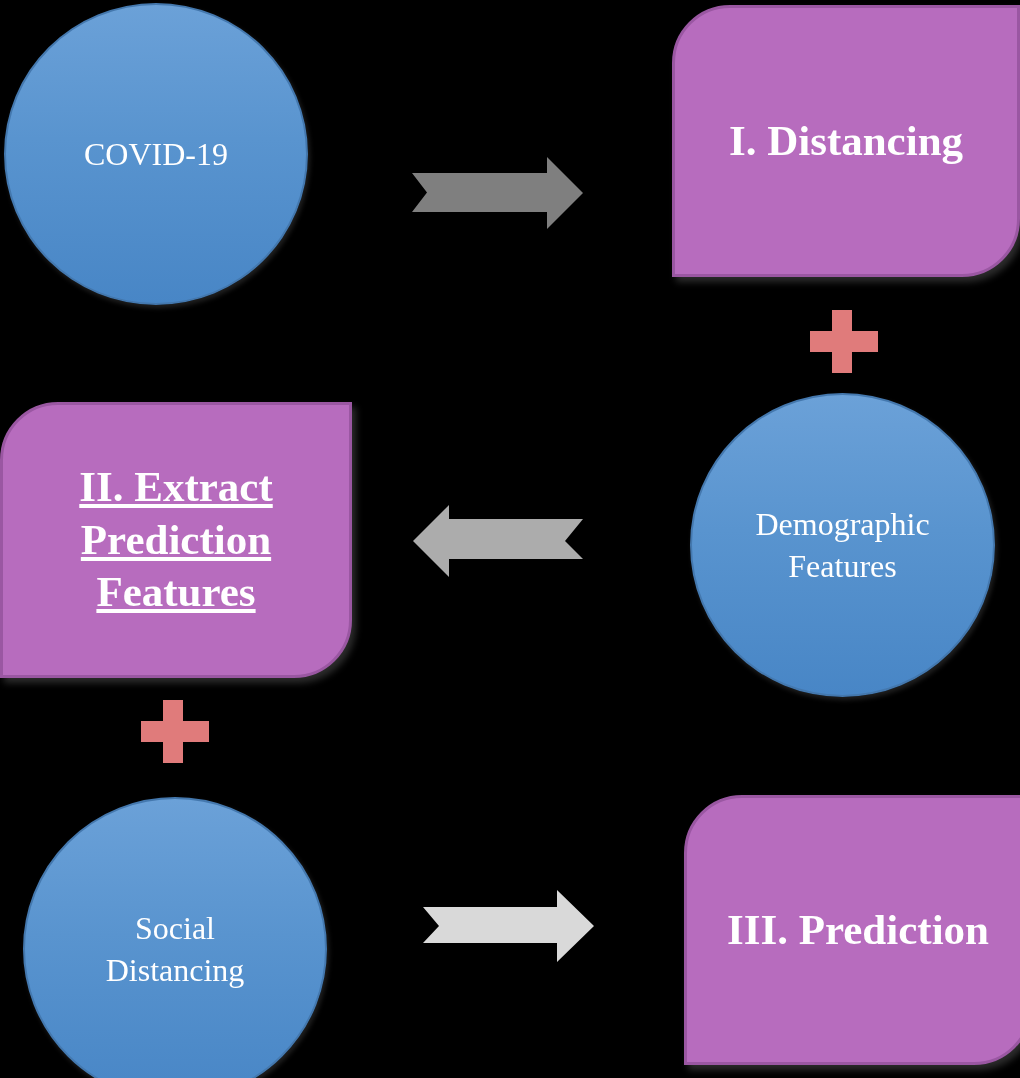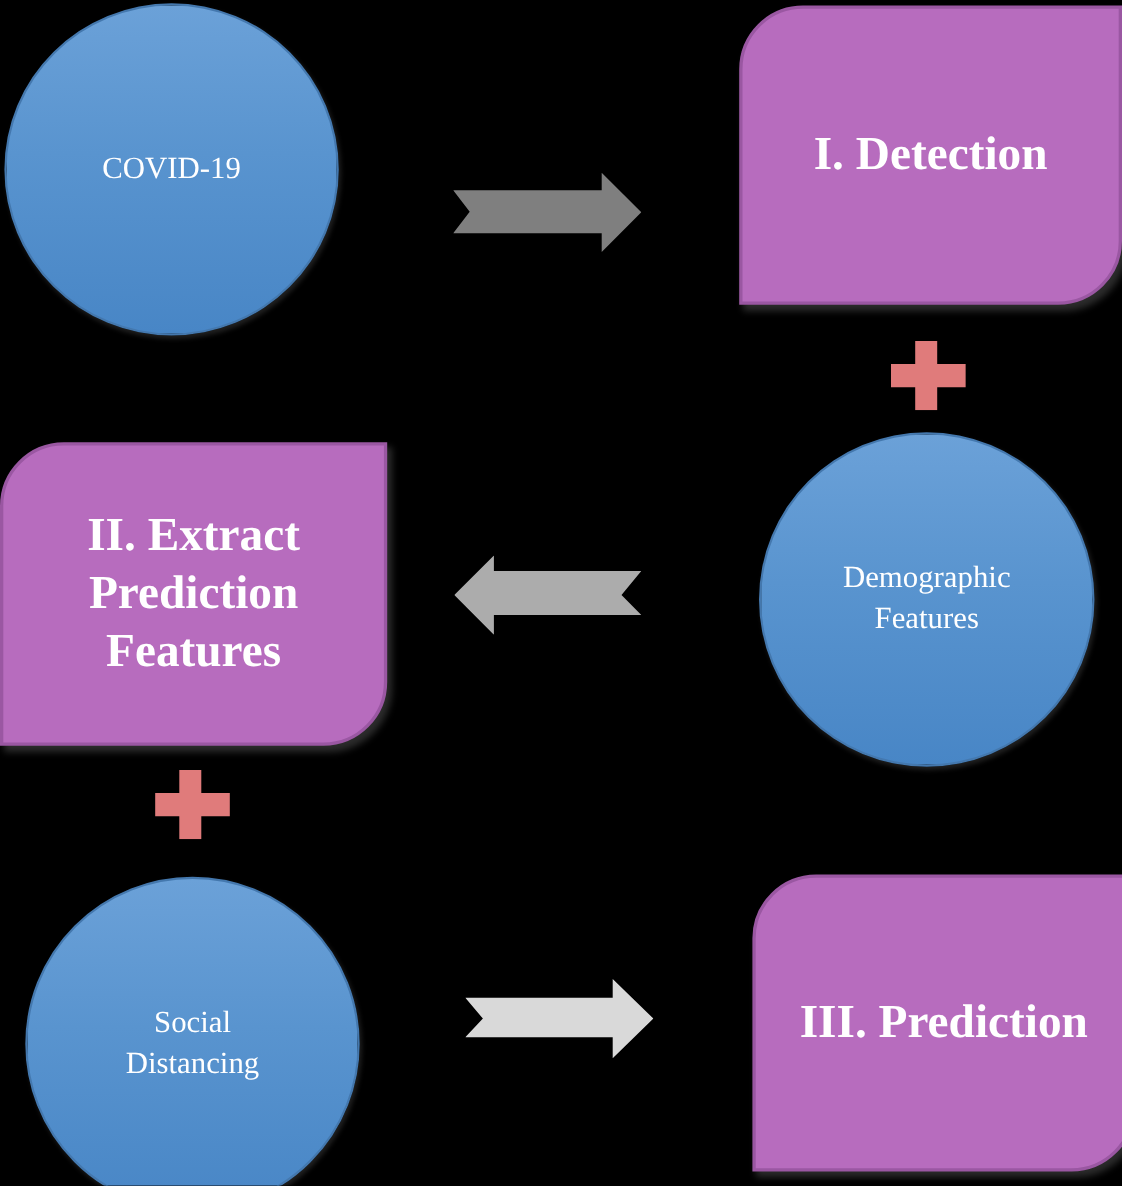--- a/index.html
+++ b/index.html
@@ -20,21 +20,21 @@
   
   .circle-node {
     border-radius: 50%;
     background: linear-gradient(to bottom, #6BA1D8 0%, #5994CF 45%, #4886C6 100%);
     border: 2px solid #4478AE;
     display: flex;
     align-items: center;
     justify-content: center;
     text-align: center;
     color: #FFFFFF;
-    font-size: 28px;
+    font-size: 32px;
     line-height: 1.32;
     box-shadow: 2px 3px 5px rgba(110,110,110,0.30);
   }
 
   
   .rect-node {
     background: #B76CBE;
     border: 3px solid #9A57A2;
     border-radius: 58px 0 58px 0;
     display: flex;
@@ -64,21 +64,21 @@
   </div>
 
   <div class="abs" style="left:412px; top:157px;">
     <svg width="171" height="72" viewBox="0 0 171 72">
       <polygon points="0,16 135,16 135,0 171,36 135,72 135,55 0,55 15,35.5" fill="#7F7F7F"></polygon>
     </svg>
   </div>
 
   <div class="abs rect-node" style="left:672px; top:5px; width:348px; height:272px;">
     <div>
-      <span class="node-label">I. Detection</span>
+      <span class="node-label">I. Distancing</span>
     </div>
   </div>
 
   <div class="abs" style="left:810px; top:310px;">
     <svg width="68" height="63" viewBox="0 0 68 63">
       <path d="M22 0 H42 V21 H68 V42 H42 V63 H22 V42 H0 V21 H22 Z" fill="#E07B7B"></path>
     </svg>
   </div>
 
   <div class="abs circle-node" style="left:690px; top:393px; width:305px; height:304px;">
@@ -87,21 +87,21 @@
       <span class="node-label">Features</span>
     </div>
   </div>
 
   <div class="abs" style="left:413px; top:505px;">
     <svg width="170" height="72" viewBox="0 0 170 72">
       <polygon points="170,14 36,14 36,0 0,36 36,72 36,54 170,54 152,36" fill="#ACACAC"></polygon>
     </svg>
   </div>
 
-  <div class="abs rect-node" style="left:0px; top:402px; width:352px; height:276px;">
+  <div class="abs rect-node" style="left:0px; top:402px; width:352px; height:276px;text-decoration:underline;">
     <div>
       <span class="node-label">II. Extract</span>
       <span class="node-label">Prediction</span>
       <span class="node-label">Features</span>
     </div>
   </div>
 
   <div class="abs" style="left:141px; top:700px;">
     <svg width="68" height="63" viewBox="0 0 68 63">
       <path d="M22 0 H42 V21 H68 V42 H42 V63 H22 V42 H0 V21 H22 Z" fill="#E07B7B"></path>

